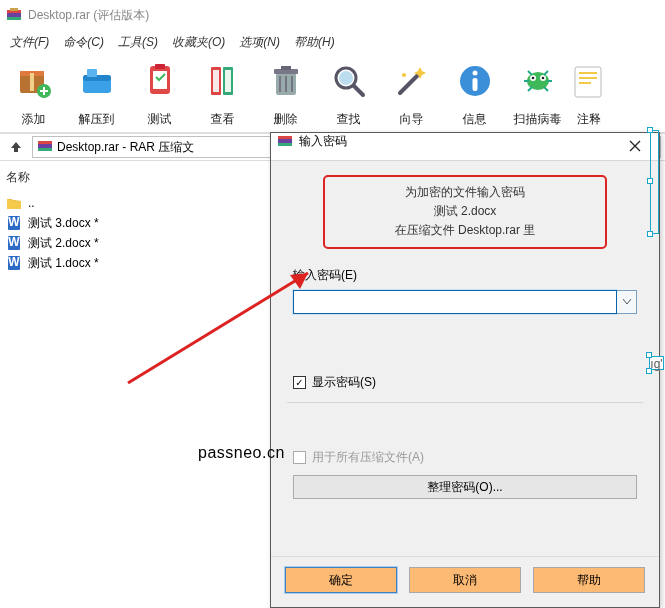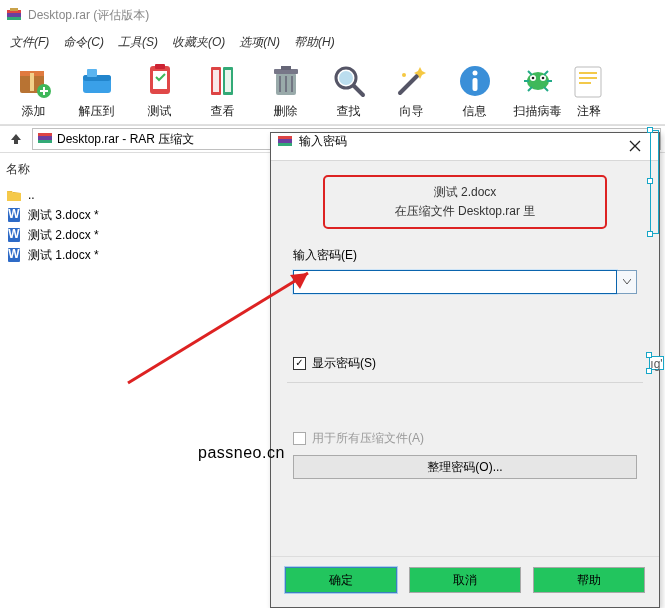--- a/index.html
+++ b/index.html
@@ -4,21 +4,21 @@
 <style>
   * { box-sizing: border-box; margin: 0; padding: 0; font-family: "Microsoft YaHei", "Segoe UI", sans-serif; font-size: 12px; }
   body { background: #fff; width: 665px; height: 608px; overflow: hidden; position: relative; }
 
   .titlebar { height: 30px; display: flex; align-items: center; padding: 4px 6px; gap: 6px; color: #888; }
   .titlebar .icon-box { width: 16px; height: 16px; display:inline-flex; align-items:center; justify-content:center; }
   .menu { display: flex; gap: 2px; padding: 2px 4px; color: #333; font-style: italic; }
   .menu-item { padding: 2px 6px; }
 
   .toolbar { display: flex; padding: 4px 2px 2px; gap: 0; border-bottom: 1px solid #e0e0e0; }
-  .tool-btn { width: 63px; display: flex; flex-direction: column; align-items: center; gap: 2px; padding: 2px 0; }
+  .tool-btn { width: 63px; display: flex; flex-direction: column; align-items: center; gap: 10px; padding: 2px 0; }
   .tool-btn .tb-icon { width: 40px; height: 40px; display:flex; align-items:center; justify-content:center; }
   .tool-btn .tb-label { text-align:center; color:#222; white-space: nowrap; }
 
   .pathbar { display:flex; align-items:center; height:28px; border-top:1px solid #ddd; border-bottom:1px solid #ddd; gap:4px; padding:0 4px; }
   .pathbar .nav-up { width:24px; height:20px; display:flex; align-items:center; justify-content:center; }
   .pathbar .path-box { flex:1; height:22px; border:1px solid #c0c0c0; display:flex; align-items:center; padding:0 4px; gap:4px; background:#fff; }
 
   .file-area { padding: 4px 6px; }
   .file-header { color:#333; padding:4px 0 6px; border-bottom:1px solid transparent;}
   .file-row { display:flex; align-items:center; height:20px; gap:6px; }
@@ -36,21 +36,21 @@
   .field-label { margin:2px 0 6px; color:#000; }
   .pw-row { display:flex; }
   .pw-input { flex:1; height:24px; border:1px solid #0a64ad; padding:0 6px; background:#fff; outline:1px solid #cde4f7; }
   .pw-dd { width:20px; height:24px; border:1px solid #7a9fbf; border-left:0; background:#f5f8fb; display:flex; align-items:center; justify-content:center; color:#555; }
   .chk-row { display:flex; align-items:center; gap:6px; height:18px; }
   .chk-box { width:13px; height:13px; border:1px solid #333; display:inline-flex; align-items:center; justify-content:center; background:#fff; font-size:10px; line-height:1; }
   .chk-box.disabled { border-color:#aaa; color:#aaa; }
   .hr { height:1px; background:#d6d6d6; margin:10px -6px; }
   .wide-btn { width:100%; height:24px; border:1px solid #aaa; background:#e6e6e6; text-align:center; line-height:22px; }
   .dlg-buttons { display:flex; gap:12px; padding:10px 14px 14px; background:#f0f0f0; border-top:1px solid #ddd; }
-  .dlg-btn { flex:1; height:26px; border:1px solid #a8a8a8; background:#22c55e; display:flex; align-items:center; justify-content:center; }
+  .dlg-btn { flex:1; height:26px; border:1px solid #a8a8a8; background:#fdba74; display:flex; align-items:center; justify-content:center; }
   .dlg-btn.primary { border:1px solid #3d7fc1; outline:1px solid #a9cdeb; }
 
   
   .arrow-svg { position:absolute; left:118px; top:253px; width:210px; height:140px; z-index:50; pointer-events:none; }
   .sel-dot { position:absolute; width:6px; height:6px; border:1px solid #16a6c7; background:#fff; z-index:60; }
   .sel-box { position:absolute; left:650px; top:130px; width:9px; height:104px; border:1px solid #17a7c8; z-index:55; }
   .sel-label { position:absolute; left:649px; top:356px; width:15px; height:14px; border:1px solid #17a7c8; color:#555; text-align:center; line-height:14px; z-index:55; background:#fff;}
   .watermark { position:absolute; left:198px; top:444px; color:#000000; font-size:16px; letter-spacing:.5px; z-index:40; }
 </style>
 </head>
@@ -252,20 +252,21 @@
         </svg></span>
     <span class="t-text">输入密码</span>
     <div class="dlg-close">
       <svg width="12" height="12" viewBox="0 0 12 12">
           <path d="M1 1l10 10M11 1L1 11" stroke="#222" stroke-width="1.3"></path>
         </svg>
     </div>
   </div>
   <div class="dlg-body">
     <div class="red-box">
+      <div>为加密的文件输入密码</div>
       <div>测试 2.docx</div>
       <div>在压缩文件 Desktop.rar 里</div>
     </div>
     <div class="field-label">输入密码(E)</div>
     <div class="pw-row">
       <input class="pw-input" type="text" style="">
       <div class="pw-dd">
         <svg width="8" height="6" viewBox="0 0 8 6">
             <path d="M0 0l4 5 4-5" fill="none" stroke="#555"></path>
           </svg>

